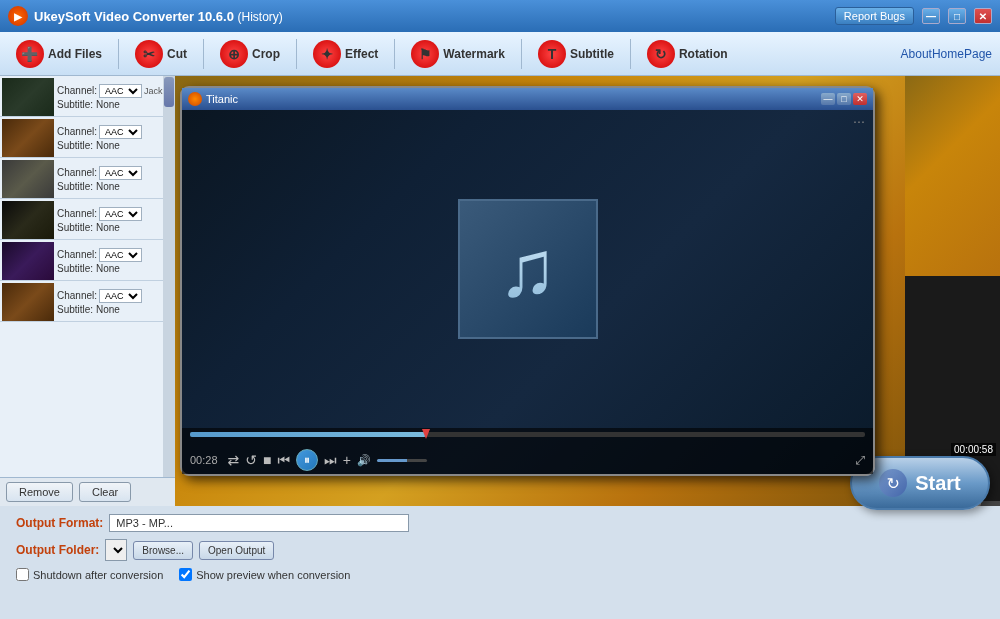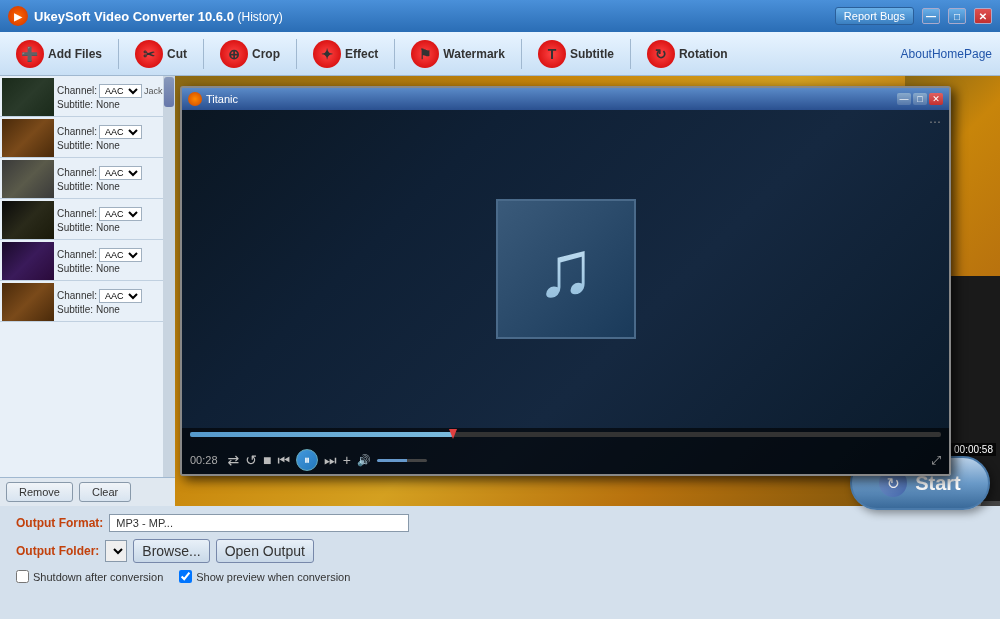--- a/index.html
+++ b/index.html
@@ -102,24 +102,24 @@
       flex: 1;
       background: linear-gradient(135deg, #8b6914 0%, #c8850a 30%, #d4a020 50%, #b8720e 70%, #6b4a0a 100%);
       position: relative;
       overflow: hidden;
     }
 
     
     .media-player-overlay {
       position: absolute;
       top: 10px; left: 5px;
-      width: 771px; height: 390px;
+      width: 695px; height: 390px;
       background: linear-gradient(135deg, #0a1520 0%, #0f2035 30%, #152840 60%, #0a1a2a 100%);
       border: 2px solid #888;
-      border-radius: 3px;
+      border-radius: 9px;
       box-shadow: 4px 4px 12px rgba(0,0,0,0.7);
       z-index: 10;
       display: flex; flex-direction: column;
     }
     .player-title-bar {
       background: linear-gradient(to bottom, #5a8ac8, #2a5090);
       height: 22px;
       display: flex; align-items: center; justify-content: space-between;
       padding: 0 6px;
       flex-shrink: 0;
@@ -248,21 +248,21 @@
     .folder-input {
       flex: 1; max-width: 320px;
       padding: 2px 4px; border: 1px solid #8899aa;
       font-size: 11px; background: white;
     }
     .btn-browse, .btn-open {
       padding: 3px 8px;
       border: 1px solid #7788aa;
       background: linear-gradient(to bottom, #e8f0f8, #c8d8e8);
       border-radius: 3px; cursor: pointer;
-      font-size: 14px; color: #333;
+      font-size: 10px; color: #333;
     }
 
     
     .checkbox-row {
       display: flex; align-items: center; gap: 16px;
       padding: 4px 8px;
       background: #d4e0ec;
     }
     .cb-item { display: flex; align-items: center; gap: 4px; font-size: 11px; color: #333; }
 

